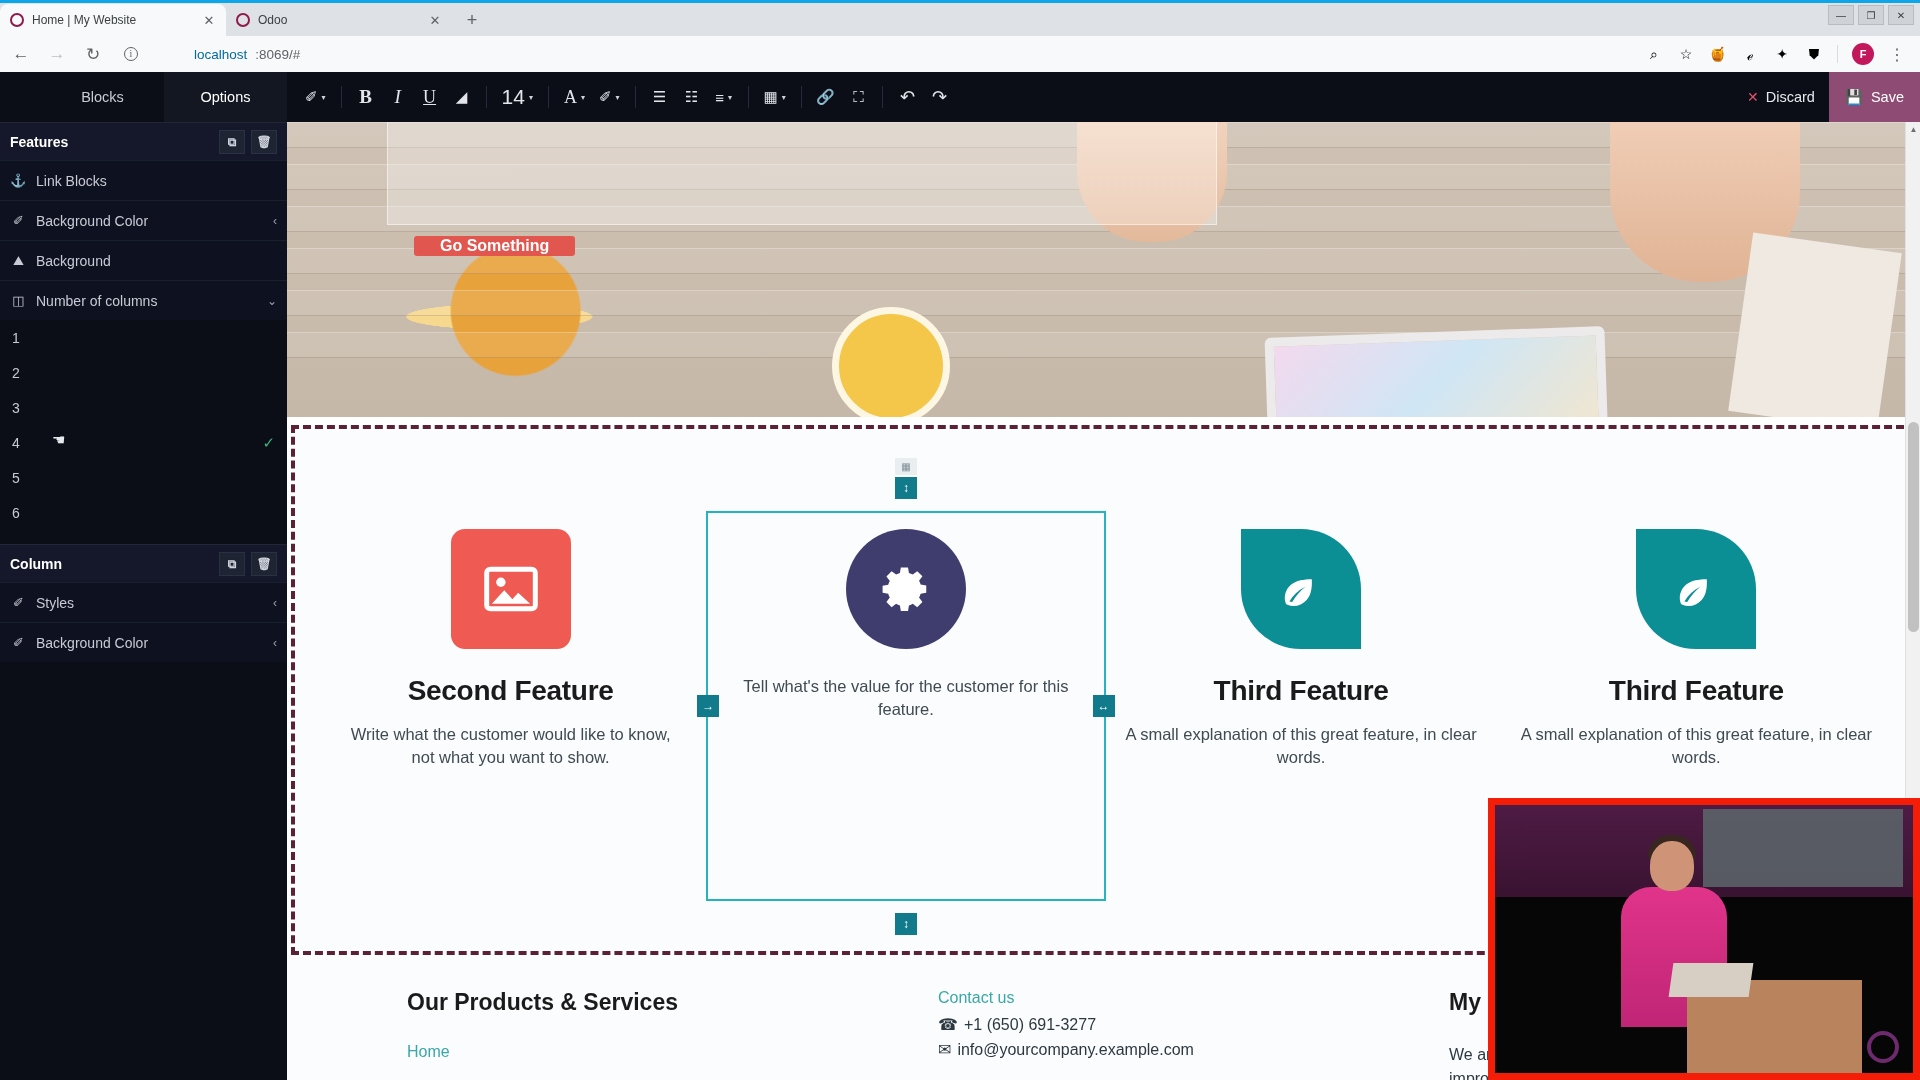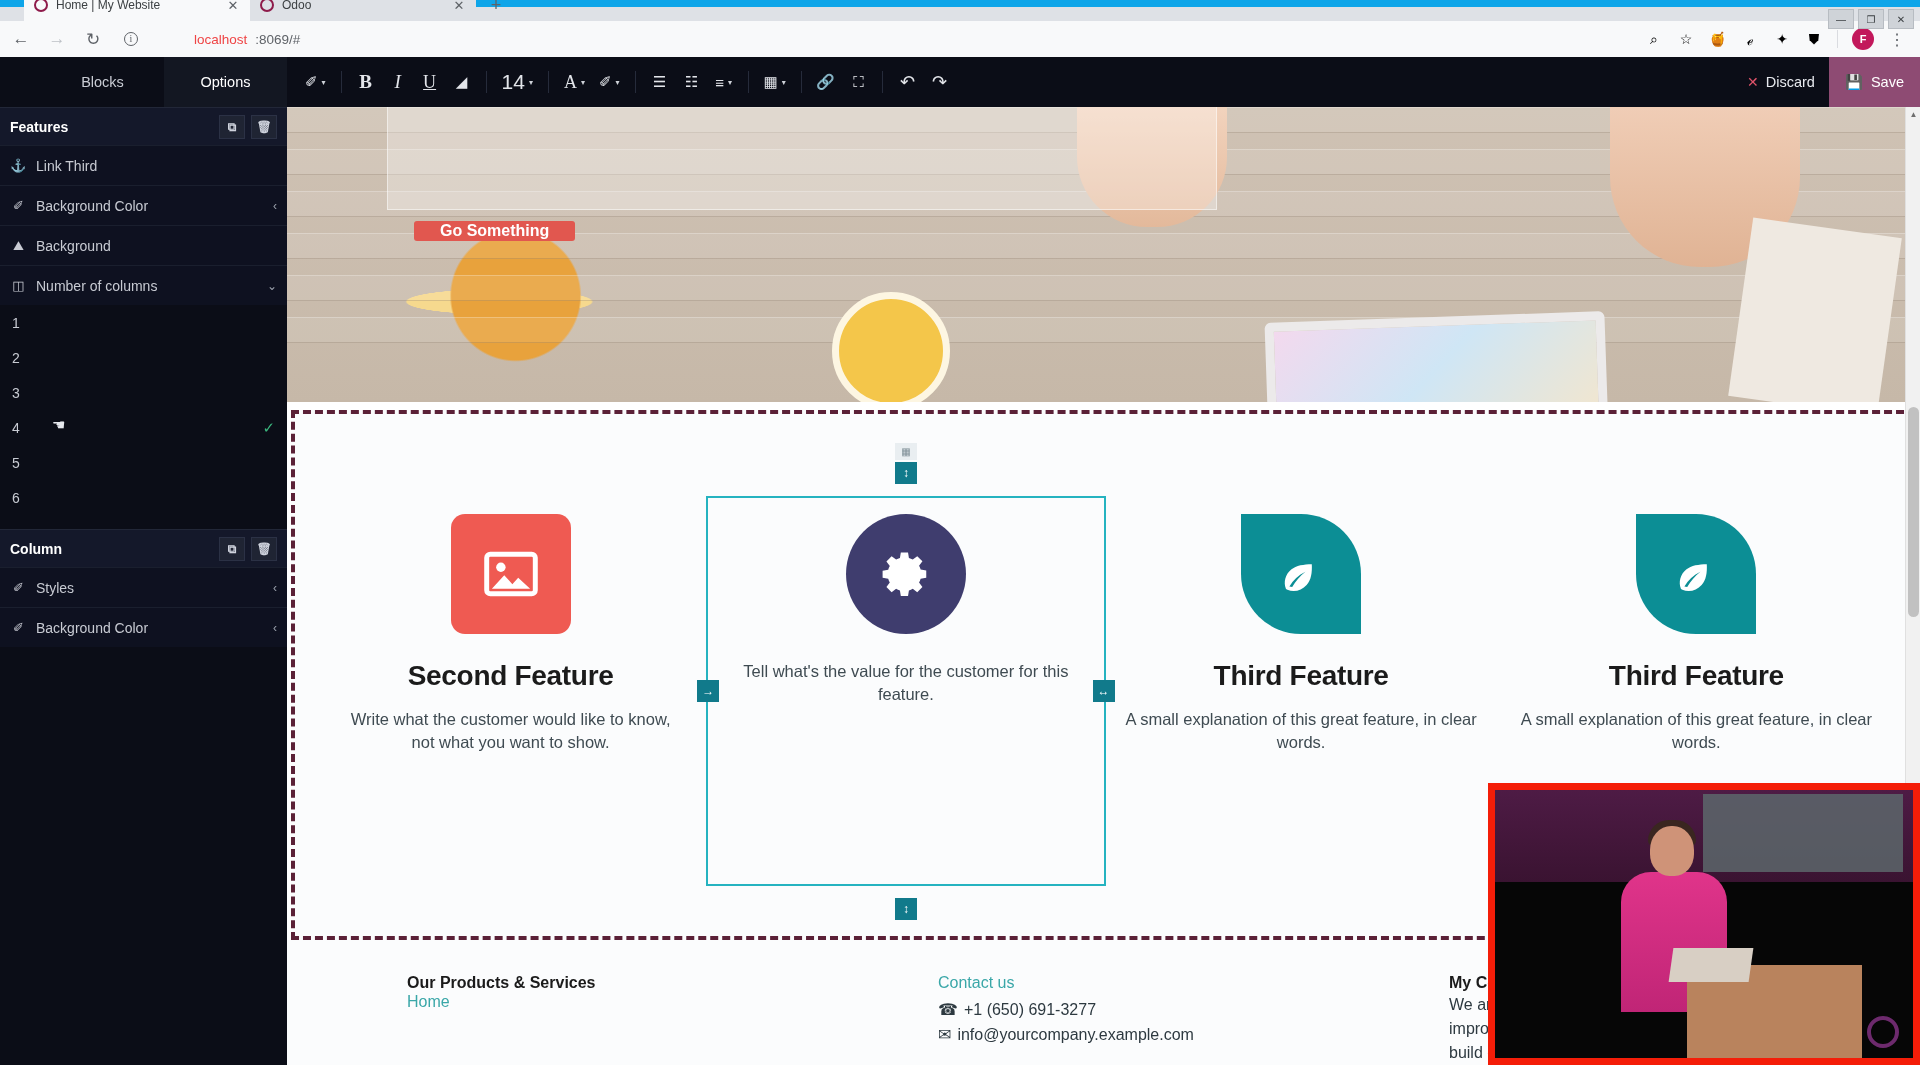--- a/index.html
+++ b/index.html
@@ -6,24 +6,24 @@
   html, body {
     width: 1920px; height: 1080px;
     font-family: "Liberation Sans", sans-serif;
     overflow: hidden;
     background: #fff;
   }
 
   
   #browser-chrome { width: 1920px; background: #dee1e6; }
   #tab-strip {
-    height: 21px; background: #dee1e6;
-    display: flex; align-items: flex-end; padding-left: 24px;
+    height: 36px; background: #dee1e6;
+    display: flex; align-items: flex-end; padding-left: 0;
     position: relative;
-    border-top: 7px solid #0ea5e9;
+    border-top: 3px solid #0ea5e9;
   }
   .tab {
     height: 32px; width: 226px;
     display: flex; align-items: center; gap: 8px;
     padding: 0 10px;
     border-radius: 8px 8px 0 0;
     font-size: 12px; color: #3c4043;
     position: relative;
   }
   .tab.active { background: #f8f9fa; }
@@ -61,21 +61,21 @@
     flex: 1; display: flex; align-items: center; gap: 8px;
     font-size: 13.5px; color: #202124; padding-left: 6px;
   }
   .info-circle {
     width: 14px; height: 14px; border-radius: 50%;
     border: 1.3px solid #5f6368; color: #5f6368;
     font-size: 10px; line-height: 12px; text-align: center;
     font-family: "Liberation Serif", serif;
   }
   .url-host { color: #5f6368; }
-  .url-dark { color: #ef4444; padding-left: 48px; }
+  .url-dark { color: #0369a1; padding-left: 48px; }
   #omni-actions { display: flex; align-items: center; gap: 14px; padding-right: 4px; }
   .ext-icon { width: 18px; height: 18px; display: flex; align-items:center; justify-content:center; font-size: 14px; }
   .avatar-chip {
     width: 22px; height: 22px; border-radius: 50%;
     background: #c2185b; color: #fff; font-size: 11px; font-weight: bold;
     display: flex; align-items: center; justify-content: center;
   }
   .kebab { color: #5f6368; font-size: 16px; letter-spacing: 0; }
   .divider-v { width: 1px; height: 18px; background: #dadce0; }
 
@@ -283,21 +283,21 @@
   }
 
   
   #footer {
     display: flex; padding: 34px 40px 0 40px; gap: 20px;
     background: #fbfcfd; height: 200px;
   }
   .foot-col { flex: 1; padding-left: 80px; }
   .foot-col.c3 { padding-left: 60px; }
   .foot-title {
-    font-size: 16px; font-weight: bold; color: #1b1b1b; margin-bottom: 1px;
+    font-size: 23px; font-weight: bold; color: #1b1b1b; margin-bottom: 27px;
   }
   .foot-link { font-size: 16px; color: #3aa7a8; display: block; margin-bottom: 8px; }
   .foot-line { font-size: 16px; color: #2d3940; margin-bottom: 6px; display: flex; gap: 6px; align-items: center;}
   .foot-para { font-size: 16px; color: #2d3940; line-height: 1.5; margin-bottom: 14px; }
 
   
   #vscroll {
     position: absolute; right: 0; top: 50px; bottom: 0; width: 15px;
     background: #f1f1f1; border-left: 1px solid #e0e0e0;
   }
@@ -397,21 +397,21 @@
     </div>
 
     <div class="section-header">
       <span class="sh-title">Features</span>
       <span class="sh-btn">⧉</span>
       <span class="sh-btn">🗑</span>
     </div>
 
     <div class="opt-row">
       <span class="opt-ico">⚓</span>
-      <span class="opt-label">Link Third</span>
+      <span class="opt-label">Link Blocks</span>
       <span class="chev"></span>
     </div>
     <div class="opt-row">
       <span class="opt-ico">✐</span>
       <span class="opt-label">Background Color</span>
       <span class="chev">‹</span>
     </div>
     <div class="opt-row">
       <span class="opt-ico">⛰</span>
       <span class="opt-label">Background</span>

